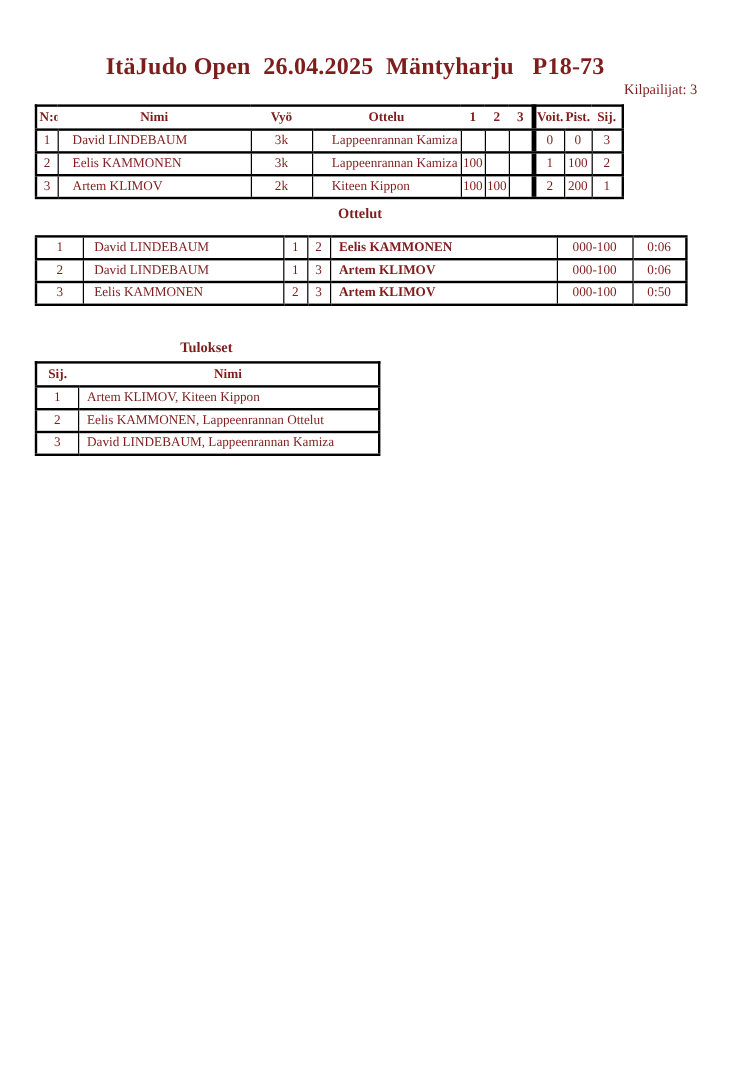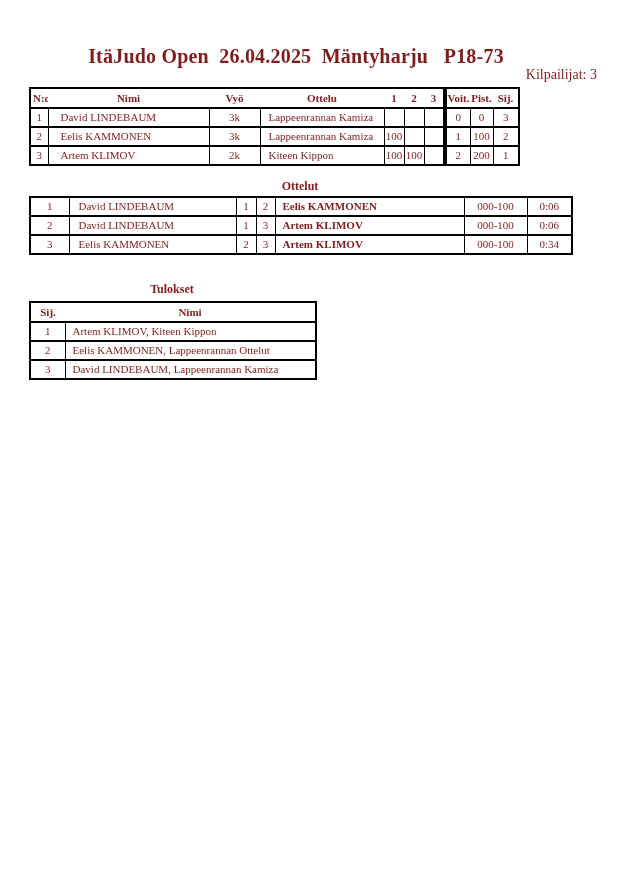--- a/index.html
+++ b/index.html
@@ -5,41 +5,41 @@
   html,body { margin:0; padding:0; background:#ffffff; }
   .page {
     position:relative; width:630px; height:891px; background:#ffffff;
     font-family:Liberation Serif, serif; color:#7f1d1d; overflow:hidden;
   }
   .doc-title {
     position:absolute; top:45px; left:0; width:592px; text-align:center;
     font-size:20px; font-weight:bold; white-space:pre; letter-spacing:0.2px;
   }
   .count-label {
-    position:absolute; top:67px; right:33px; font-size:14px;
+    position:absolute; top:67px; right:49px; font-size:12px;
   }
   .section-label { position:absolute; font-weight:bold; font-size:12px; text-align:center; }
   .lbl-kilpailijat { top:70px; left:29px; width:414px; }
-  .lbl-ottelut    { top:179px; left:29px; width:542px; }
+  .lbl-ottelut    { top:171px; left:29px; width:542px; }
   .lbl-tulokset   { top:282px; left:29px; width:286px; }
 
   .tblwrap { position:absolute; display:flex; align-items:flex-start; }
   .wrap-kilpailijat { top:87px; left:29px; }
   .wrap-ottelut     { top:196px; left:29px; }
   .wrap-tulokset    { top:301px; left:29px; }
 
   table { border-collapse:collapse; table-layout:fixed; border:2px solid #000; font-size:11px; }
   th { font-weight:bold; border:0; border-bottom:2px solid #000; height:18px; line-height:18px;
        padding:0; overflow:hidden; white-space:nowrap; }
   td { border:2px solid #000; border-left-width:1.5px; border-right-width:1.5px;
        height:17px; line-height:17px; padding:0; overflow:hidden; white-space:nowrap;
        text-align:center; vertical-align:middle; }
   .al { text-align:left; }
   .b { font-weight:bold; }
-  .pl1 { padding-left:2px; } .pl5 { padding-left:8px; } .pl7 { padding-left:7px; }
+  .pl1 { padding-left:2px; } .pl5 { padding-left:16px; } .pl7 { padding-left:7px; }
   .pl9 { padding-left:9px; } .pl12 { padding-left:12px; }
 </style>
 </head>
 <body>
 
 <div class="page">
 
   <div class="doc-title">ItäJudo Open  26.04.2025  Mäntyharju   P18-73</div>
   <div class="count-label">Kilpailijat: 3</div>
 
@@ -158,21 +158,21 @@
         <td>000-100</td>
         <td>0:06</td>
       </tr>
       <tr>
         <td>3</td>
         <td class="al pl9">Eelis KAMMONEN</td>
         <td>2</td>
         <td>3</td>
         <td class="al pl7 b">Artem KLIMOV</td>
         <td>000-100</td>
-        <td>0:34</td>
+        <td>0:50</td>
       </tr>
     </tbody>
       </table>
   </div>
 
   <div class="section-label lbl-tulokset">Tulokset</div>
 
   <div class="tblwrap wrap-tulokset">
     <table style="width:286px;">
       <colgroup>

